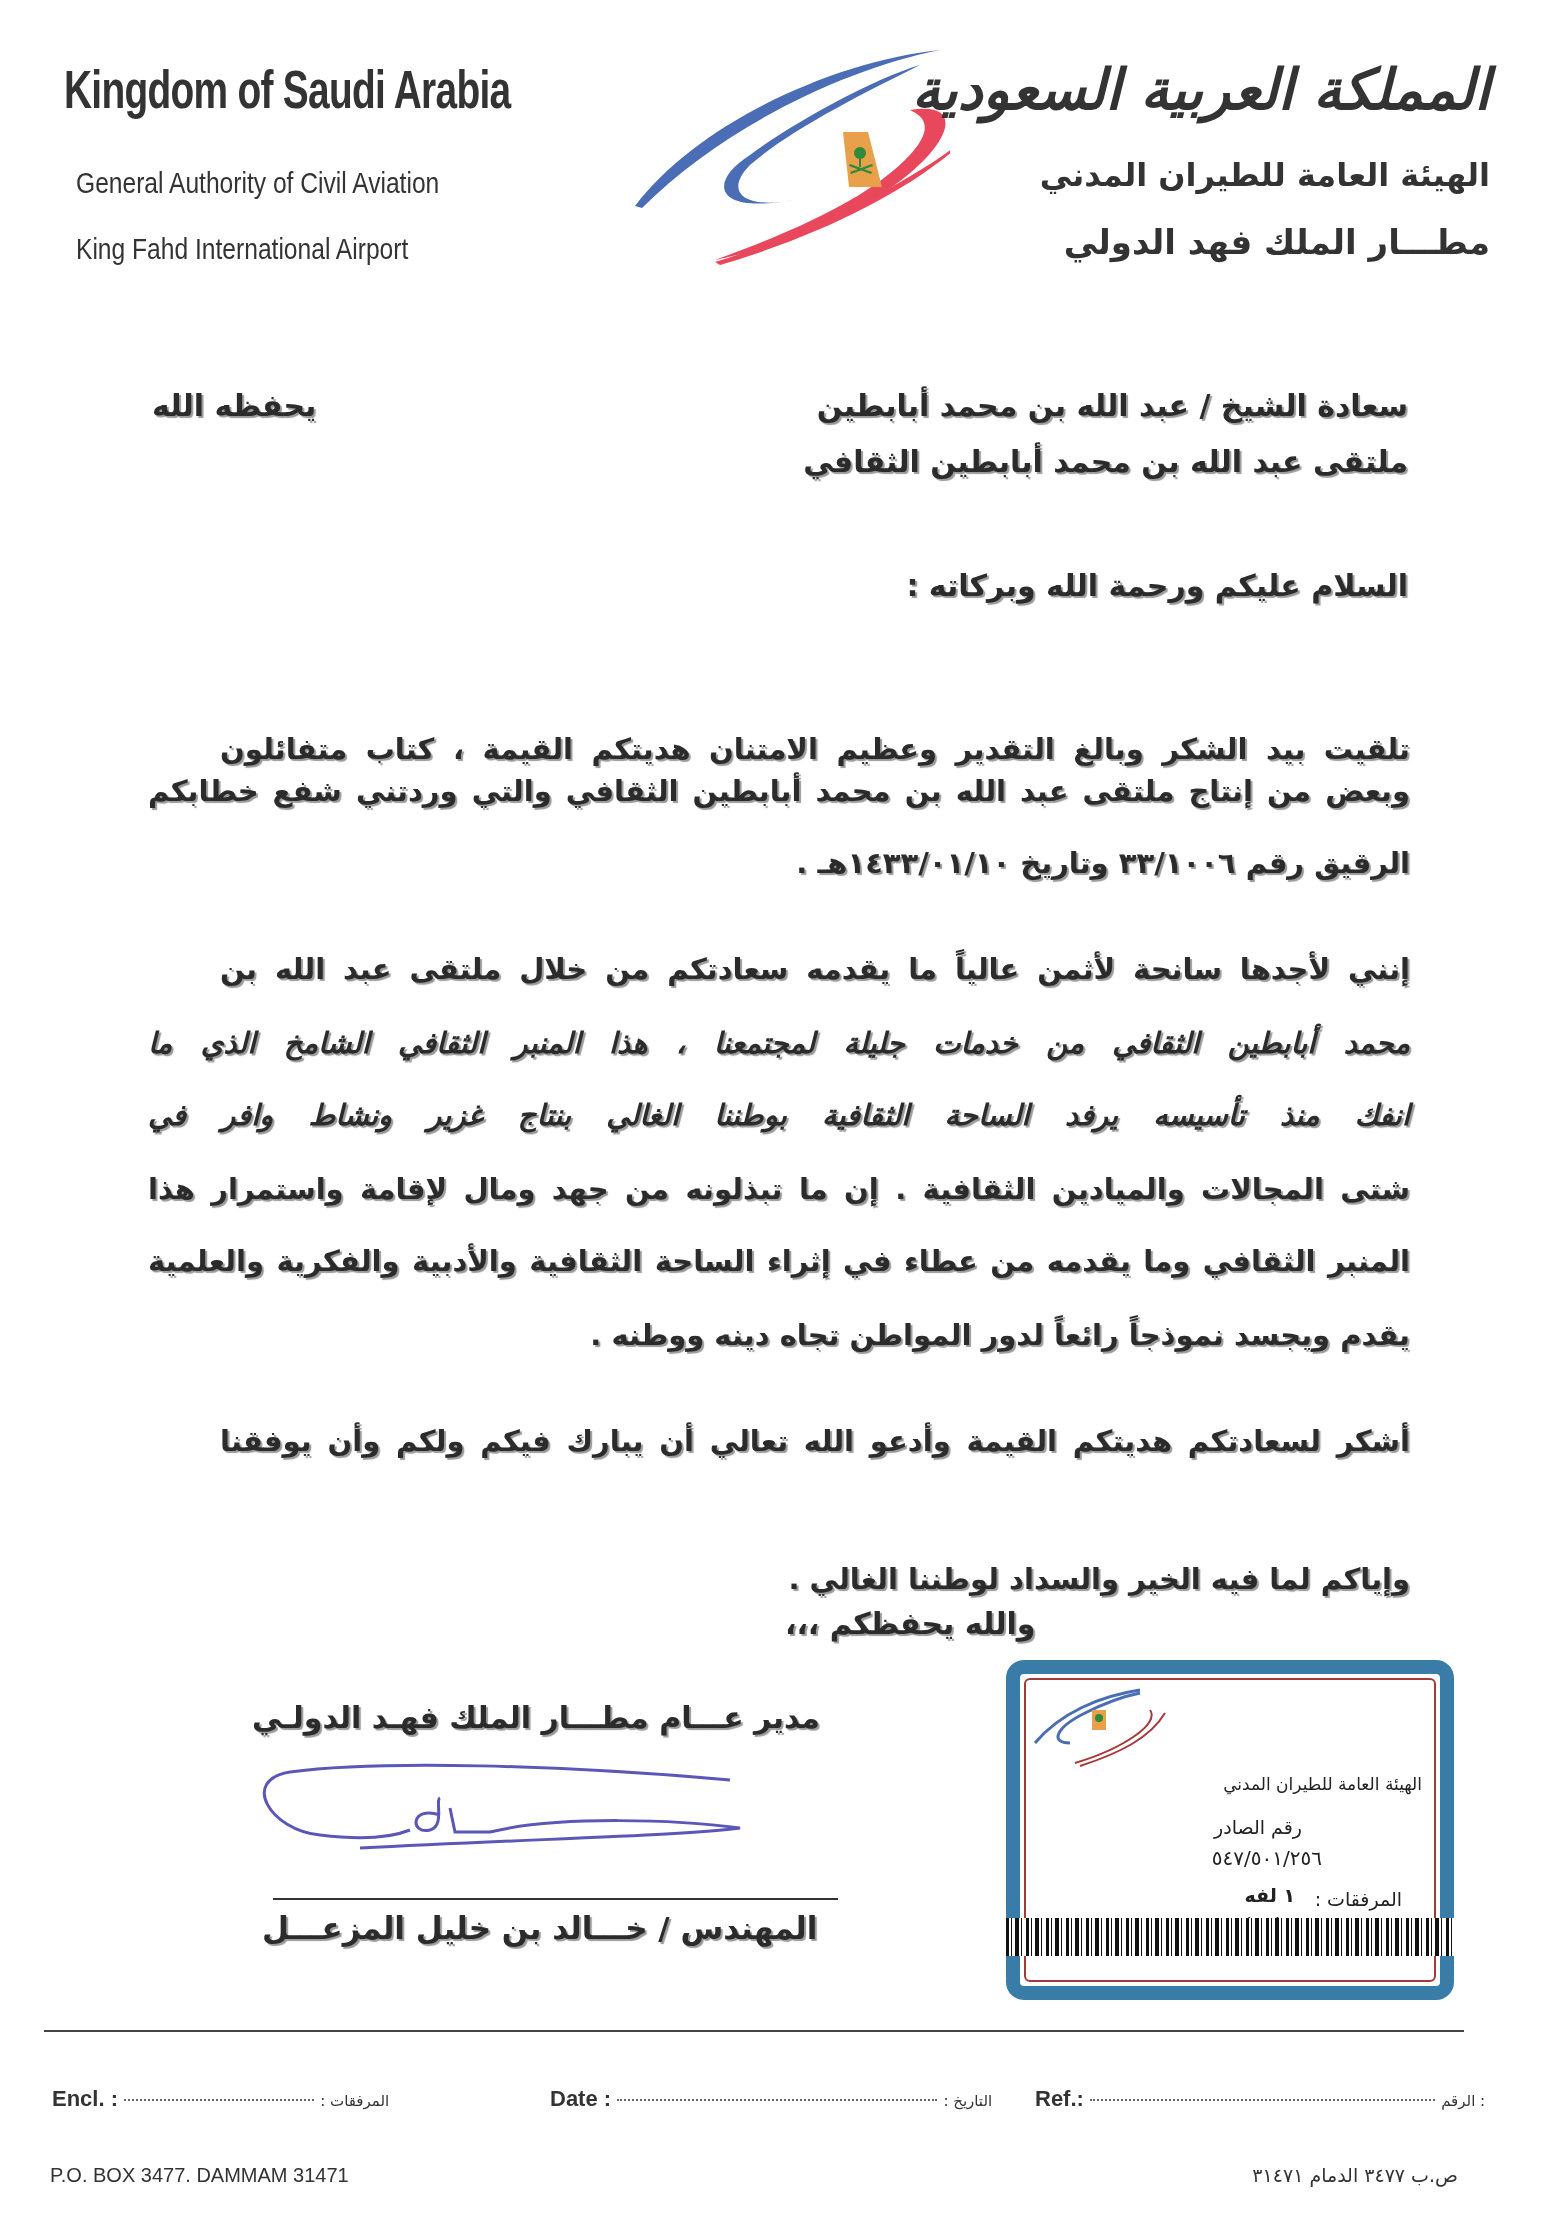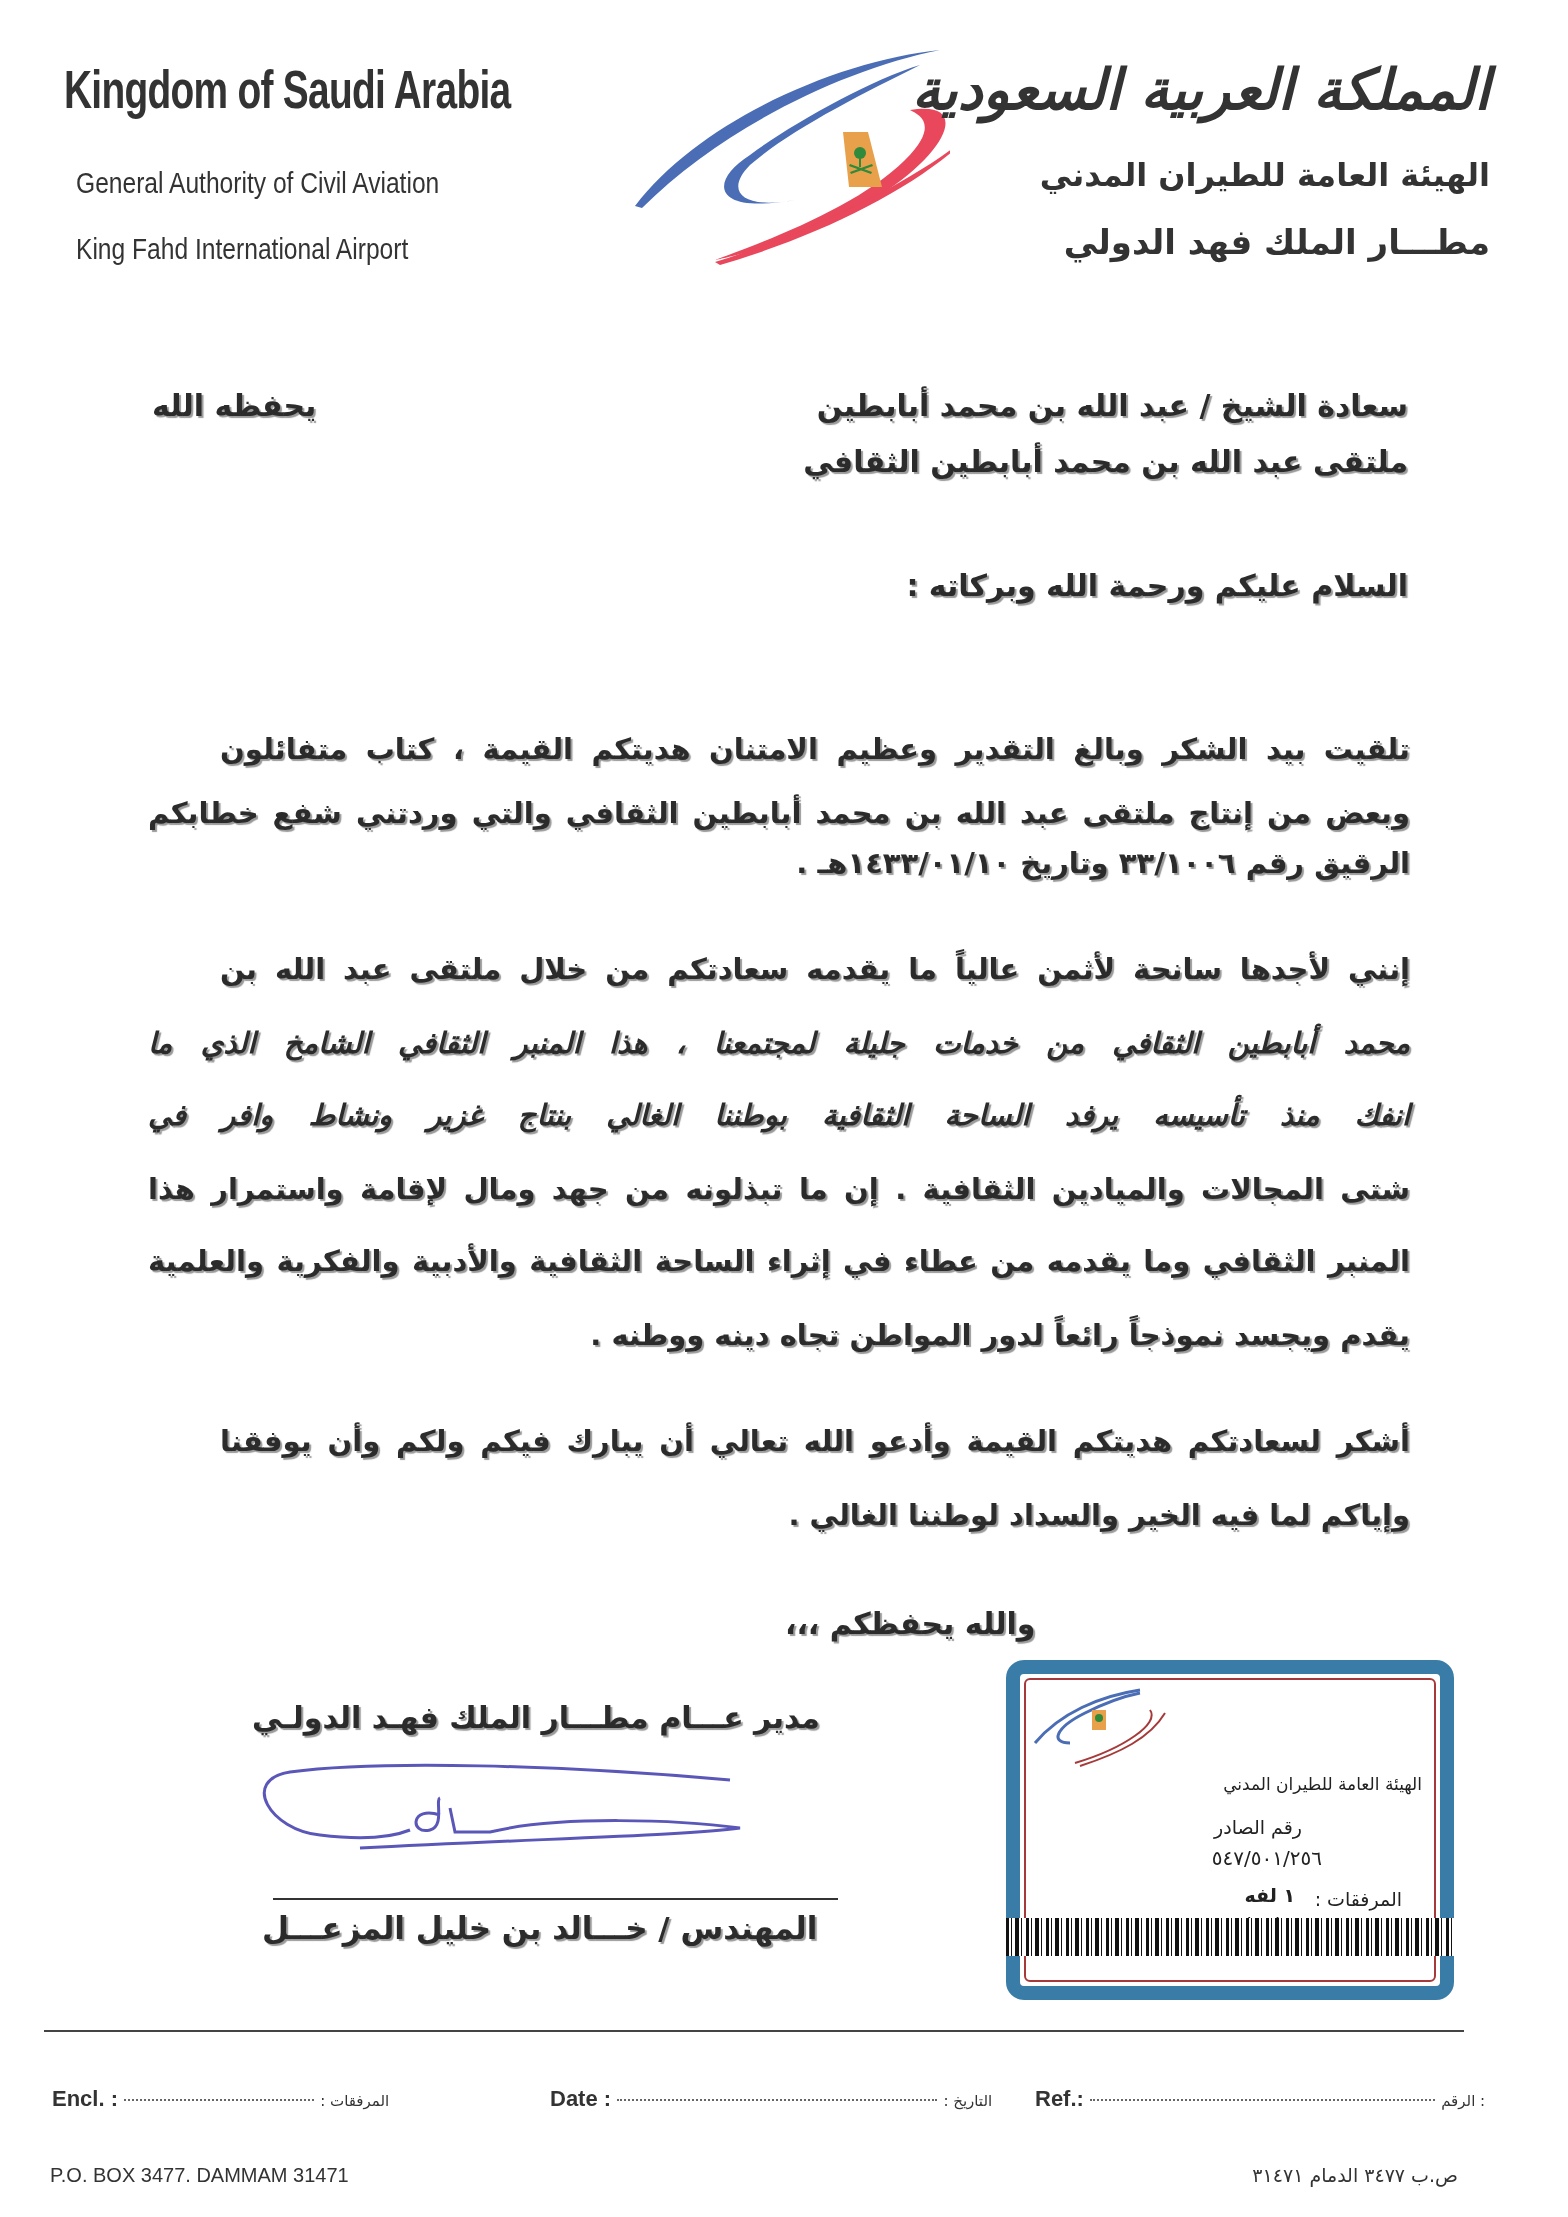--- a/index.html
+++ b/index.html
@@ -45,32 +45,32 @@
 <div class="abs ar-head" style="top:156px; font-size:32px;">الهيئة العامة للطيران المدني</div>
 <div class="abs ar-head" style="top:222px; font-size:34px;">مطـــار الملك فهد الدولي</div>
 
 <div class="abs ar" style="right:160px; top:388px; font-size:30px;">سعادة الشيخ / عبد الله بن محمد أبابطين</div>
 <div class="abs ar" style="right:160px; top:444px; font-size:30px;">ملتقى عبد الله بن محمد أبابطين الثقافي</div>
 <div class="abs ar" style="left:152px; top:388px; font-size:30px;">يحفظه الله</div>
 
 <div class="abs ar" style="right:160px; top:568px; font-size:30px;">السلام عليكم ورحمة الله وبركاته :</div>
 
 <div class="abs ar body-text" style="top:732px; width:1190px;">تلقيت بيد الشكر وبالغ التقدير وعظيم الامتنان هديتكم القيمة ، كتاب متفائلون</div>
-<div class="abs ar body-text" style="top:774px;margin-top:22px;">وبعض من إنتاج ملتقى عبد الله بن محمد أبابطين الثقافي والتي وردتني شفع خطابكم</div>
+<div class="abs ar body-text" style="top:774px;">وبعض من إنتاج ملتقى عبد الله بن محمد أبابطين الثقافي والتي وردتني شفع خطابكم</div>
 <div class="abs ar body-last" style="top:846px;">الرقيق رقم ٣٣/١٠٠٦ وتاريخ ١٤٣٣/٠١/١٠هـ .</div>
 
 <div class="abs ar body-text" style="top:952px; width:1190px;">إنني لأجدها سانحة لأثمن عالياً ما يقدمه سعادتكم من خلال ملتقى عبد الله بن</div>
 <div class="abs ar body-text" style="top:1026px;font-style:italic;">محمد أبابطين الثقافي من خدمات جليلة لمجتمعنا ، هذا المنبر الثقافي الشامخ الذي ما</div>
 <div class="abs ar body-text" style="top:1098px;font-style:italic;">انفك منذ تأسيسه يرفد الساحة الثقافية بوطننا الغالي بنتاج غزير ونشاط وافر في</div>
 <div class="abs ar body-text" style="top:1172px;">شتى المجالات والميادين الثقافية . إن ما تبذلونه من جهد ومال لإقامة واستمرار هذا</div>
 <div class="abs ar body-text" style="top:1244px;">المنبر الثقافي وما يقدمه من عطاء في إثراء الساحة الثقافية والأدبية والفكرية والعلمية</div>
 <div class="abs ar body-last" style="top:1318px;">يقدم ويجسد نموذجاً رائعاً لدور المواطن تجاه دينه ووطنه .</div>
 
 <div class="abs ar body-text" style="top:1424px; width:1190px;">أشكر لسعادتكم هديتكم القيمة وأدعو الله تعالي أن يبارك فيكم ولكم وأن يوفقنا</div>
-<div class="abs ar body-last" style="top:1498px;">وإياكم لما فيه الخير والسداد لوطننا الغالي .</div>
+<div class="abs ar body-last" style="top:1562px;">وإياكم لما فيه الخير والسداد لوطننا الغالي .</div>
 
 <div class="abs ar" style="left:785px; top:1606px; font-size:30px;">والله يحفظكم ،،،</div>
 
 <div class="abs ar" style="left:252px; top:1700px; font-size:30px;">مدير عـــام مطـــار الملك فهـد الدولـي</div>
 <svg class="abs" style="left:260px; top:1760px;" width="520" height="110" viewBox="0 0 520 110">
   <path d="M470 20 C 300 5, 120 0, 30 12 C -20 20, 10 70, 60 75 C 100 80, 130 78, 150 70" fill="none" stroke="#5b57b8" stroke-width="3"></path>
   <path d="M180 55 C 150 45, 150 75, 170 70 C 185 66, 175 40, 180 38 M190 48 L 195 72 L 230 72 C 300 55, 420 60, 480 68 C 430 75, 300 78, 100 88" fill="none" stroke="#5b57b8" stroke-width="3"></path>
 </svg>
 <div class="abs" style="left:273px; top:1898px; width:565px; height:2px; background:#333;"></div>
 <div class="abs ar" style="left:262px; top:1910px; font-size:31px;">المهندس / خـــالد بن خليل المزعـــل</div>

